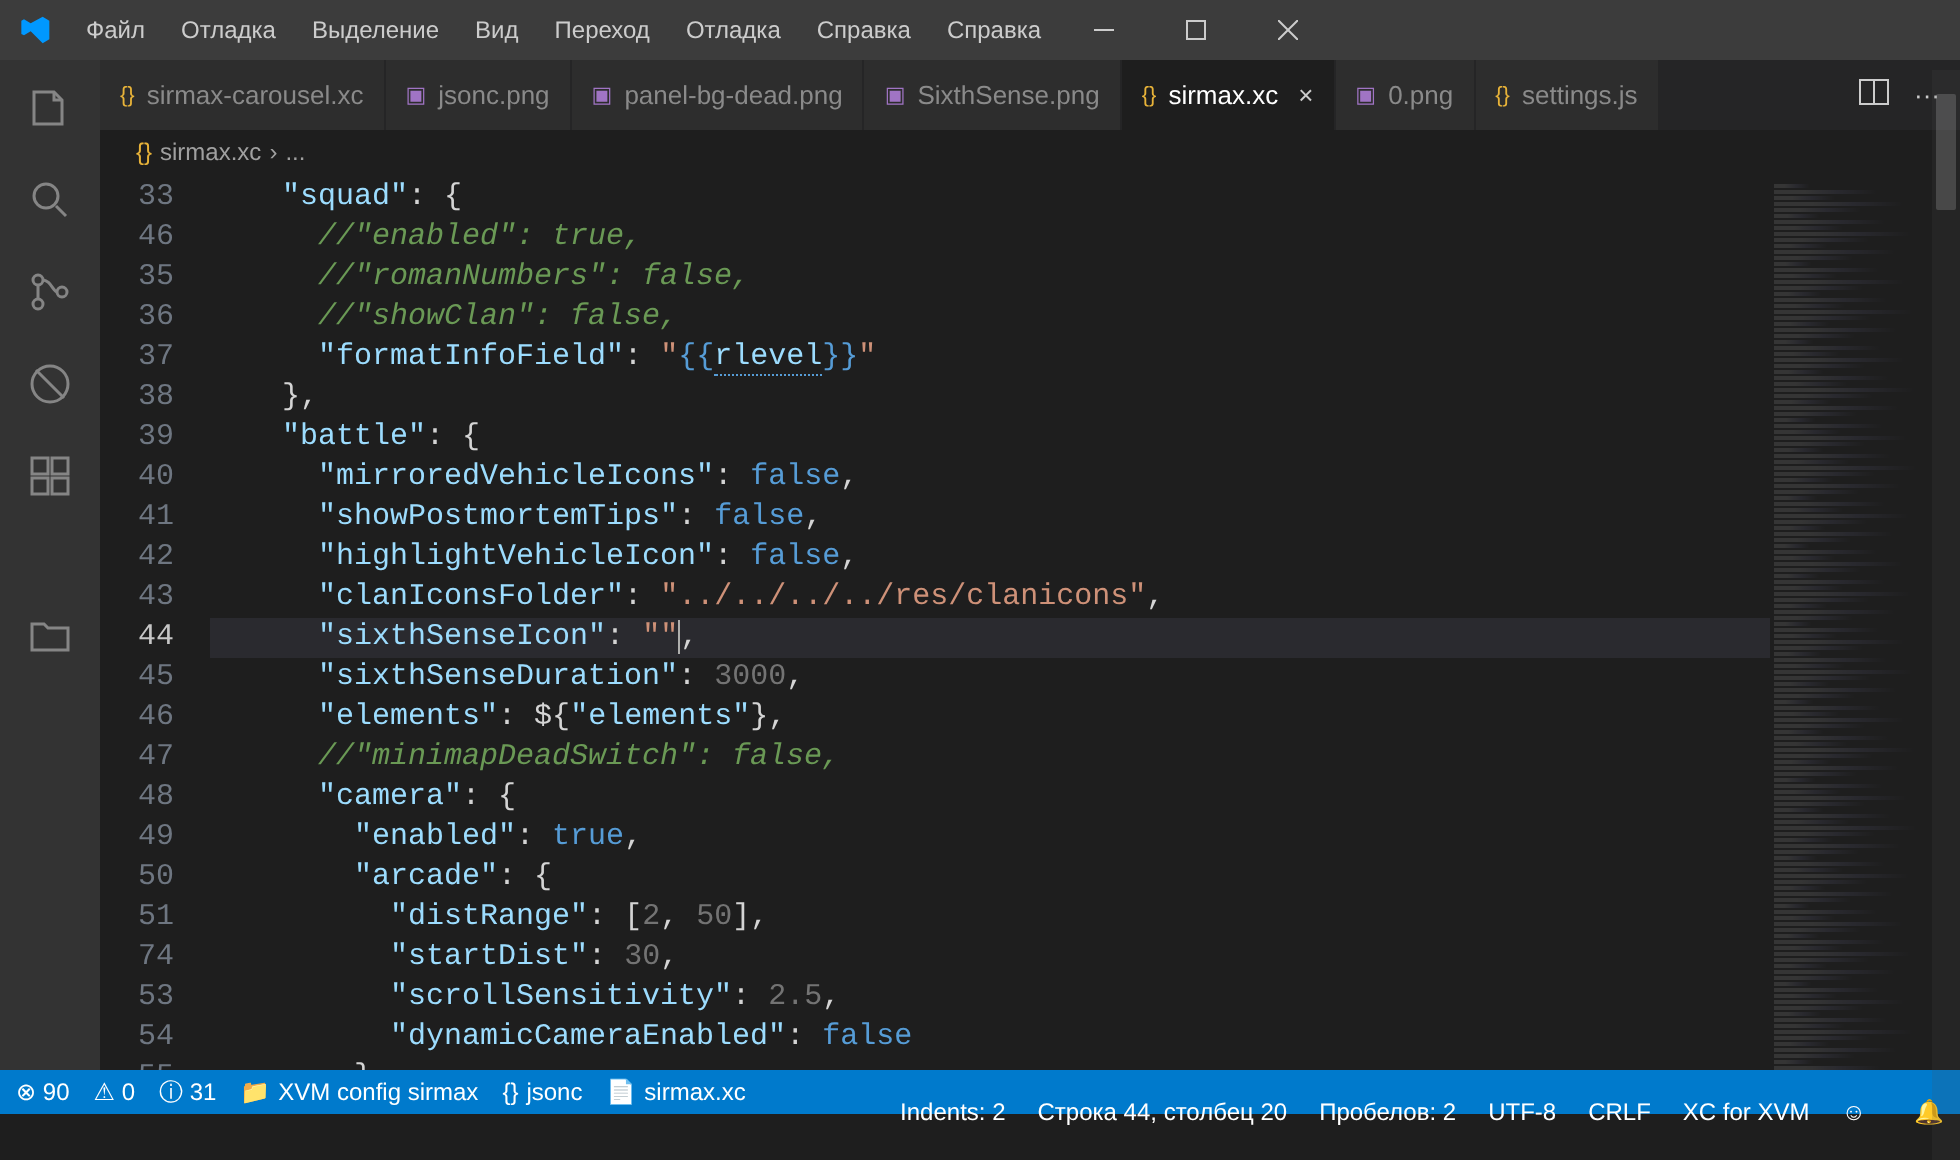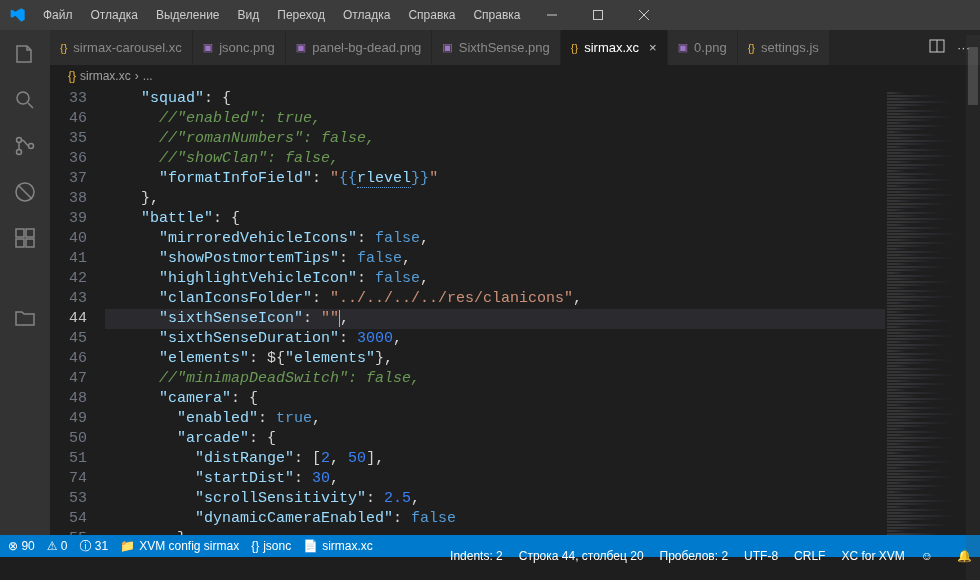--- a/index.html
+++ b/index.html
@@ -24,21 +24,21 @@
 .breadcrumb { height:22px; display:flex; align-items:center; padding-left:18px; font-size:12px; color:#a0a0a0; background:#1e1e1e; }
 .editor { flex:1; display:flex; font-family:Consolas,'Courier New',monospace; font-size:15px; position:relative; overflow:hidden; }
 .gutter { width:55px; text-align:right; padding-right:18px; color:#6e7681; line-height:20px; user-select:none; padding-top:2px; }
 .code { flex:1; line-height:20px; white-space:pre; padding-top:2px; }
 .minimap { width:95px; background:#1e1e1e; opacity:0.35; padding:4px 2px; font-size:2px; line-height:2px; color:#888; overflow:hidden; }
 .minimap div { height:2px; margin:1px 0; background:linear-gradient(90deg,#606060 30%,#404050 60%,transparent); }
 .current { background:#2a2a2f; display:block; width:100%; }
 .tk-str { color:#ce9178; }
 .tk-key { color:#9cdcfe; }
 .tk-bool { color:#569cd6; }
-.tk-num { color:#3b82f6; }
+.tk-num { color:#737373; }
 .tk-comm { color:#6a9955; font-style:italic; }
 .tk-brace { color:#d4d4d4; }
 .tk-punc { color:#d4d4d4; }
 .tk-tpl { color:#569cd6; }
 .underline { border-bottom:1px dotted #569cd6; }
 .statusbar { height:22px; background:#007acc; display:flex; align-items:center; color:#fff; font-size:12px; padding:0 8px; gap:12px; }
 .statusbar .seg { display:flex; align-items:center; gap:4px; cursor:pointer; }
 .statusbar .right { margin-left:auto; display:flex; gap:16px;margin-top:20px; }
 .sb-bell { margin-left:8px; }
 .scrollbar { position:absolute; right:0; top:35px; bottom:0; width:14px; background:rgba(80,80,80,0.15); }

